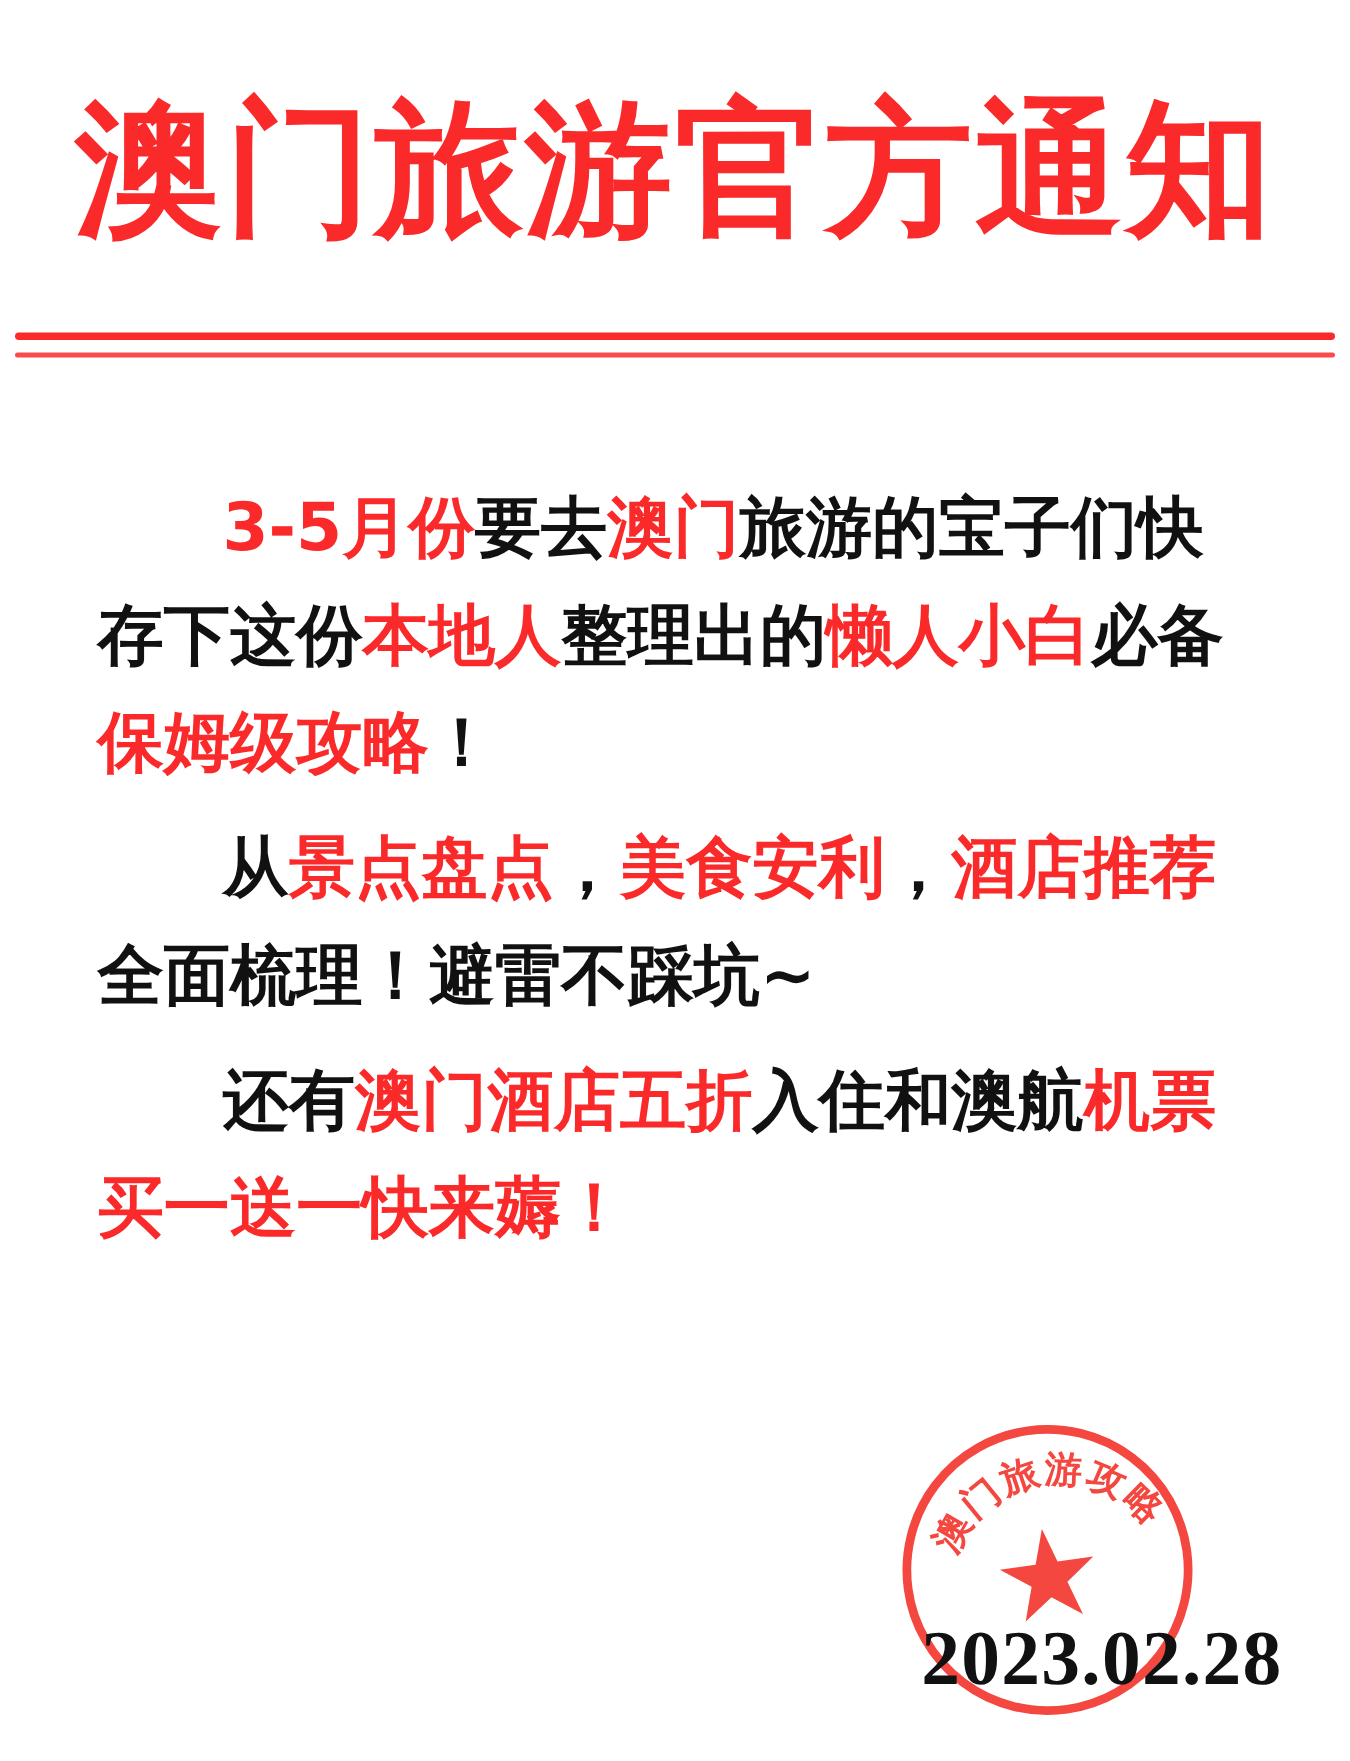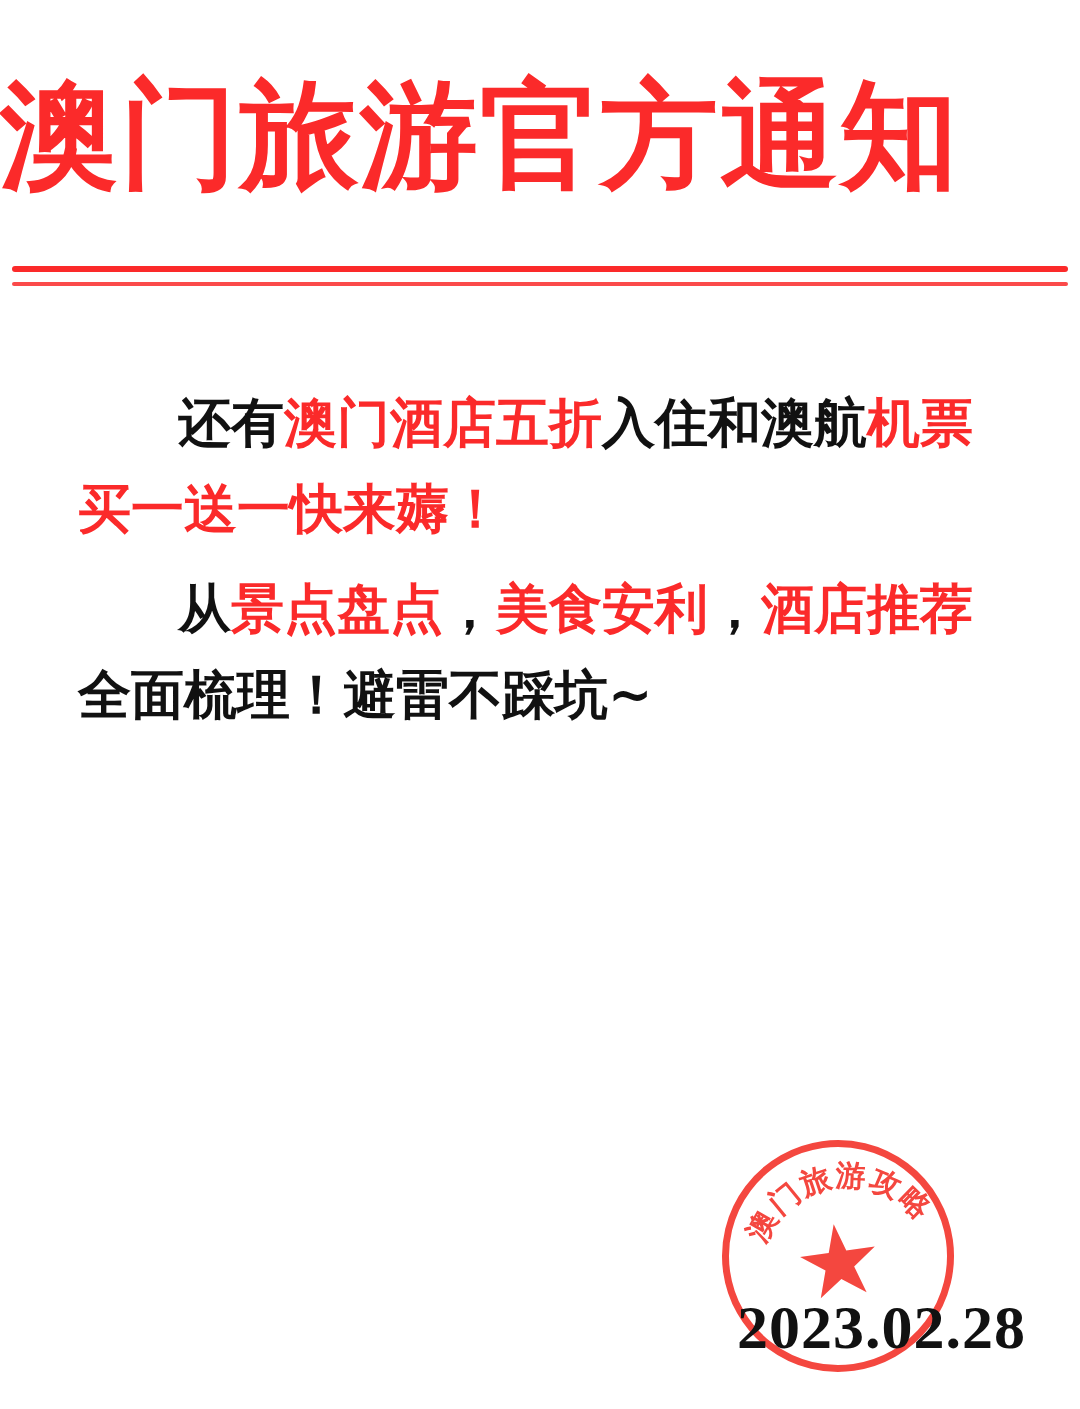--- a/index.html
+++ b/index.html
@@ -20,21 +20,21 @@
     inset: 0;
     background: #ffffff;
   }
 
   
   .title {
     position: absolute;
     top: 72px;
     left: 0;
     width: 1080px;
-    text-align: left;
+    text-align: center;
     color: #fb2a2a;
     font-size: 118px;
     line-height: 1.08;
     font-weight: 700;
     letter-spacing: 2px;
     font-family: "DejaVu Sans", "Liberation Sans", sans-serif;
     white-space: nowrap;
   }
 
   .rule-group {
@@ -127,22 +127,23 @@
 <div class="poster">
 
   <div class="title">澳门旅游官方通知</div>
 
   <div class="rule-group">
     <div class="rule"></div>
     <div class="rule thin"></div>
   </div>
 
   <div class="body-text">
+    <p class="para"><span class="hl">3-5月份</span><span>要去</span><span class="hl">澳门</span><span>旅游的宝子们快存下这份</span><span class="hl">本地人</span><span>整理出的</span><span class="hl">懒人小白</span><span>必备</span><span class="hl">保姆级攻略</span><span>！</span></p>
+    <p class="para"><span>从</span><span class="hl">景点盘点</span><span>，</span><span class="hl">美食安利</span><span>，</span><span class="hl">酒店推荐</span><span>全面梳理！避雷不踩坑~</span></p>
     <p class="para"><span>还有</span><span class="hl">澳门酒店五折</span><span>入住和澳航</span><span class="hl">机票买一送一</span><span class="hl">快来薅！</span></p>
-    <p class="para"><span>从</span><span class="hl">景点盘点</span><span>，</span><span class="hl">美食安利</span><span>，</span><span class="hl">酒店推荐</span><span>全面梳理！避雷不踩坑~</span></p>
   </div>
 
   <div class="stamp">
     <svg class="stamp-arc" viewBox="0 0 232 232">
       <defs>
         <path id="arcpath" d="M 28,128 A 88,88 0 0 1 204,128" fill="none"></path>
       </defs>
       <text>
         <textPath href="#arcpath" startOffset="50%" text-anchor="middle" id="stamp-arc-label">澳门旅游攻略</textPath>
       </text>

